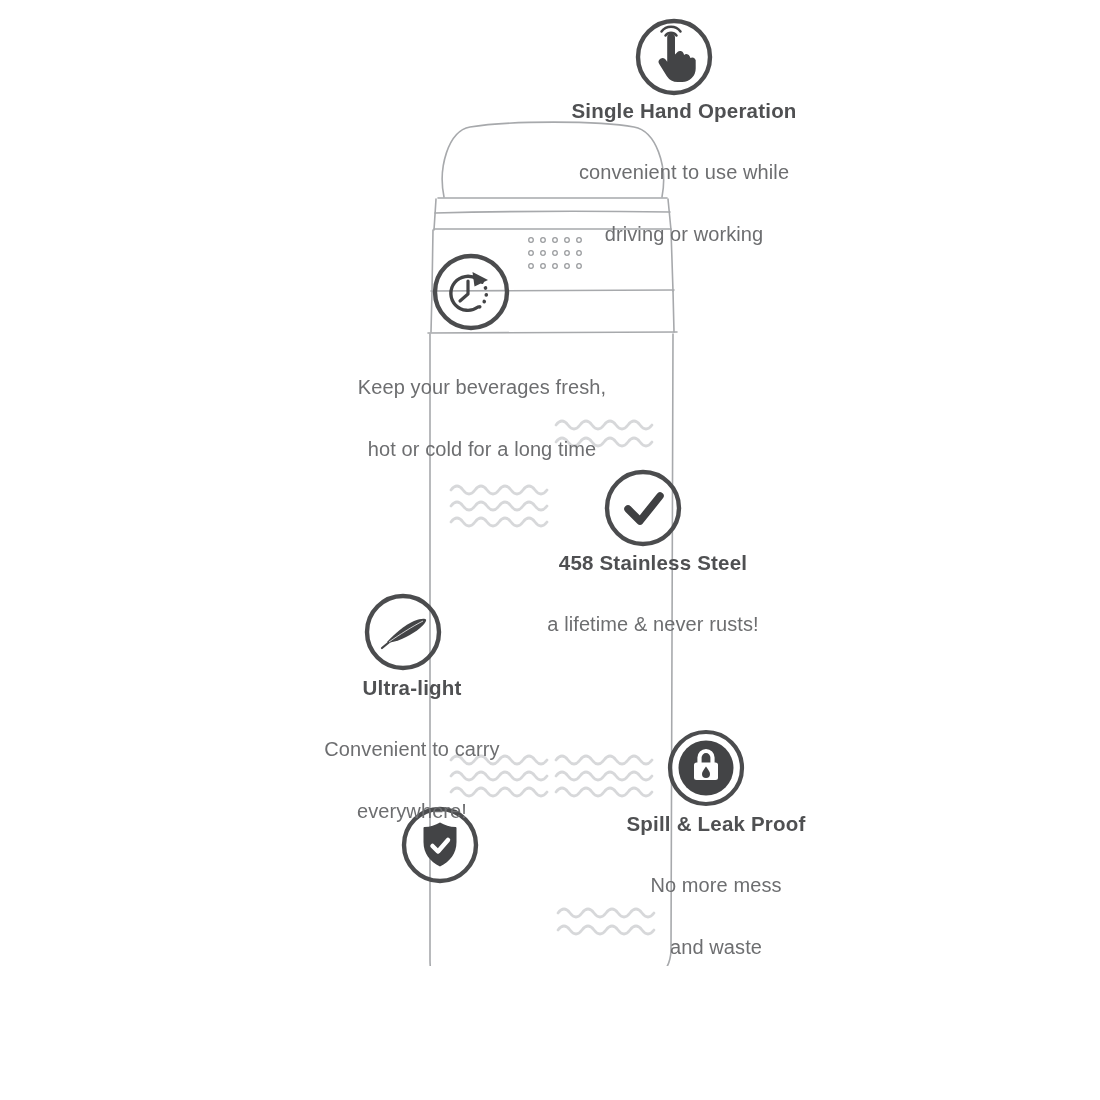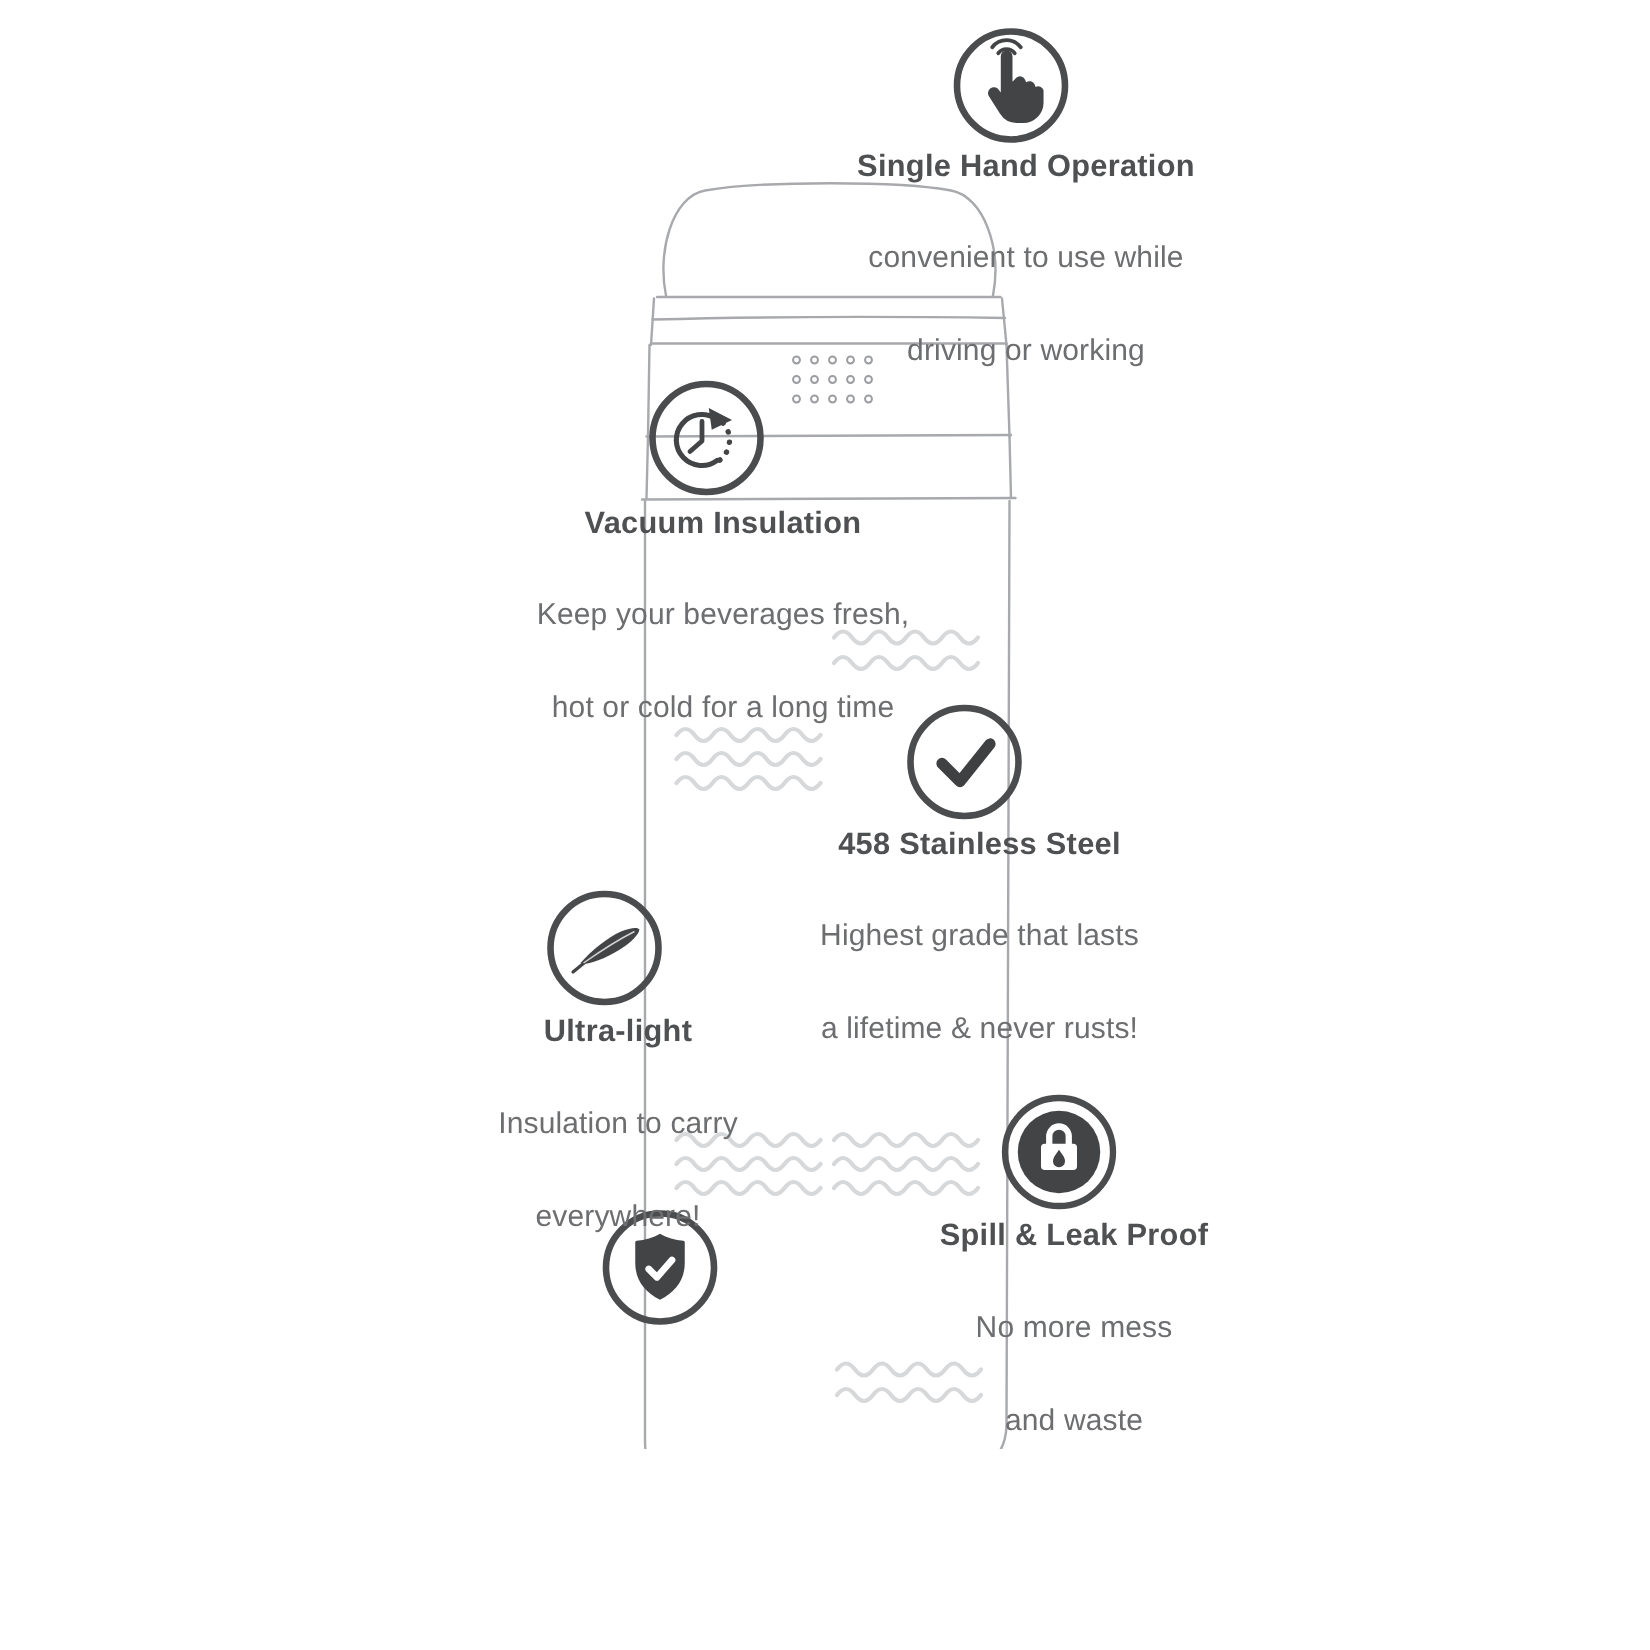--- a/index.html
+++ b/index.html
@@ -125,34 +125,32 @@
     <path d="M32.5,41 l5.5,5.5 L48,35" fill="none" stroke="#ffffff" stroke-width="4.5" stroke-linecap="round" stroke-linejoin="round"></path>
   </svg>
 
   <div class="feature" style="left:514px;top:99px">
     <h3>Single Hand Operation</h3>
     <div class="fl">convenient to use while</div>
     <div class="fl">driving or working</div>
   </div>
 
   <div class="feature" style="left:312px;top:337px">
-    <h3>Vacuum Insulation</h3>
     <div class="fl">Keep your beverages fresh,</div>
     <div class="fl">hot or cold for a long time</div>
   </div>
 
   <div class="feature" style="left:483px;top:551px">
     <h3>458 Stainless Steel</h3>
-    <div class="fl">Highest grade that lasts</div>
     <div class="fl">a lifetime &amp; never rusts!</div>
   </div>
 
   <div class="feature" style="left:242px;top:676px">
     <h3>Ultra-light</h3>
-    <div class="fl">Insulation to carry</div>
+    <div class="fl">Convenient to carry</div>
     <div class="fl">everywhere!</div>
   </div>
 
   <div class="feature" style="left:546px;top:812px">
     <h3>Spill &amp; Leak Proof</h3>
     <div class="fl">No more mess</div>
     <div class="fl">and waste</div>
   </div>
 
 

